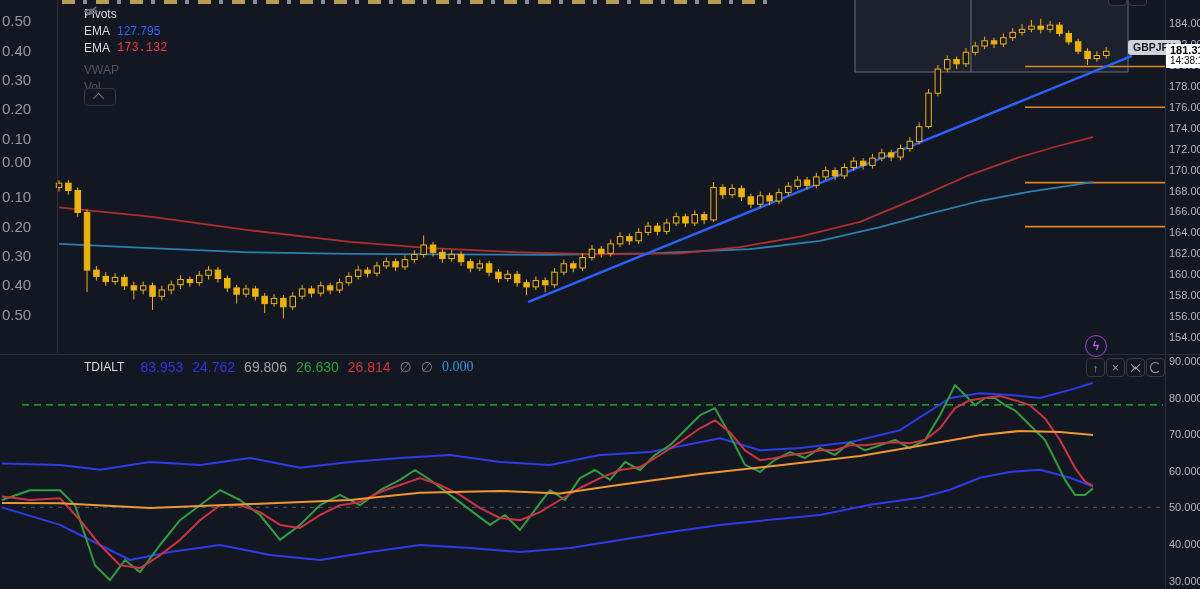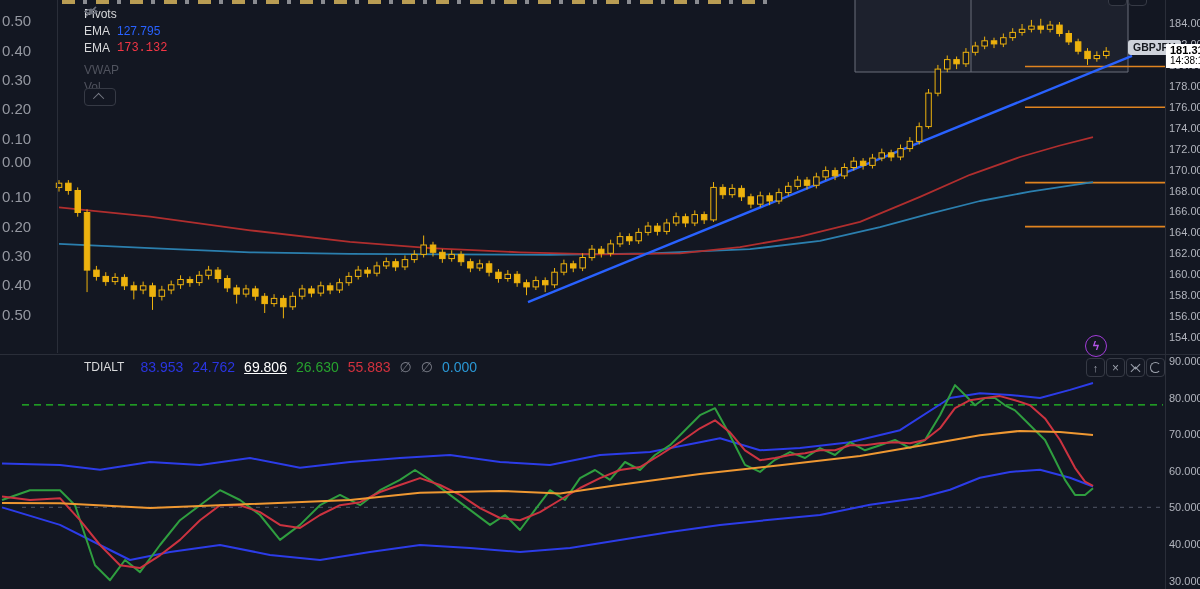--- a/index.html
+++ b/index.html
@@ -354,26 +354,26 @@
   <div class="lightning" style="left:1085px;top:335px;">
     <span>ϟ</span>
   </div>
 
   <div class="legend" style="left:84px;top:359px;">
     <div class="legend-row" style="gap:16px;">
       <span>TDIALT</span>
       <span class="tdi-vals" id="tdi-vals">
           <span style="color: rgb(42, 53, 224);">83.953</span>
           <span style="color: rgb(42, 53, 224);">24.762</span>
-          <span style="color: #ffffff; text-decoration: underline;">69.806</span>
+          <span style="color: #a3a3a3;">69.806</span>
           <span style="color: rgb(39, 162, 46);">26.630</span>
-          <span style="color: rgb(210, 49, 62);">55.883</span>
+          <span style="color: rgb(210, 49, 62);">26.814</span>
           <span style="color: rgb(120, 123, 134);">∅</span>
           <span style="color: rgb(120, 123, 134);">∅</span>
-          <span style="color: rgb(42, 151, 212);">0.000</span>
+          <span style="color: rgb(42, 151, 212); font-family: Liberation Serif, serif;">0.000</span>
         </span>
     </div>
   </div>
 
   <div class="chip-btn" style="left:1086px;top:358px;width:17px;height:17px;font-size:11px;">
     <span>↑</span>
   </div>
   <div class="chip-btn" style="left:1106px;top:358px;width:17px;height:17px;font-size:12px;">
     <span>×</span>
   </div>

